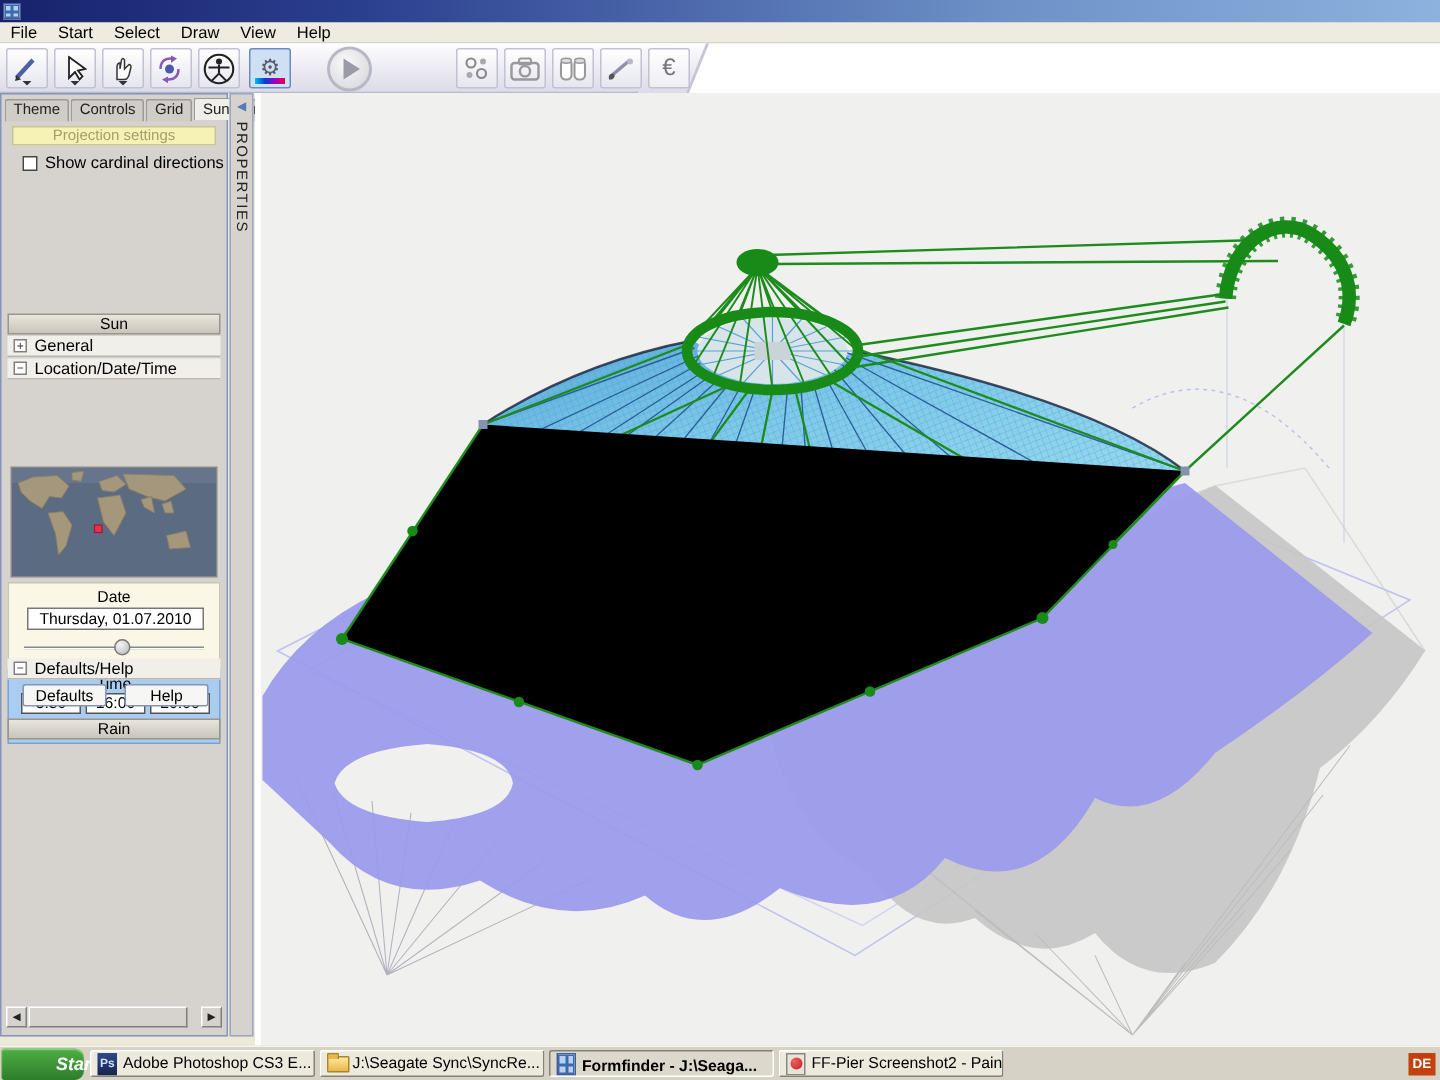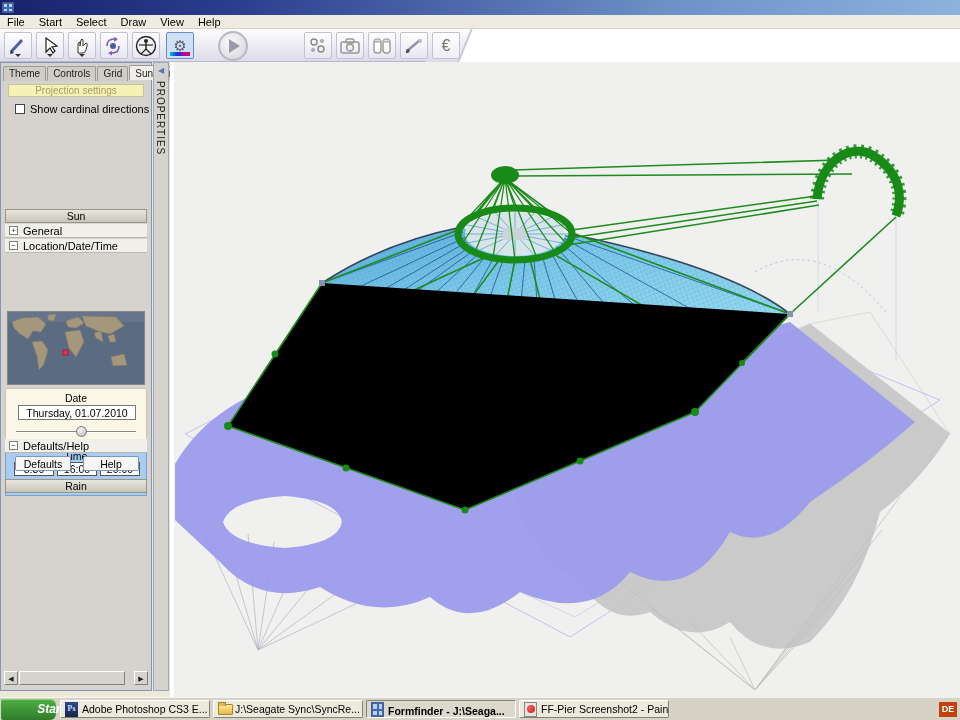--- a/index.html
+++ b/index.html
@@ -118,21 +118,21 @@
     box-shadow:inset 0 1px 1px #8fd786;padding-left:29px; }
   .winflag { width:11px; height:11px; display:grid; grid-template-columns:1fr 1fr; grid-template-rows:1fr 1fr;
     gap:1px; transform:skewY(-6deg); }
   .winflag i { display:block; }
   .taskbtn { height:18px; width:150px; margin-right:3px; background:#ece9dd;
     border:1px solid #fff; border-right-color:#848276; border-bottom-color:#848276; border-radius:2px;
     display:flex; align-items:center; gap:4px; padding:0 4px; font-size:10.5px; white-space:nowrap;
     overflow:hidden; }
   .taskbtn.active { background:#dcd8cc; border:1px solid #848276; border-right-color:#fff;
     border-bottom-color:#fff; font-weight:bold;align-items:flex-end; }
-  .taskbtn .ticn { flex:0 0 auto; width:13px; height:15px;font-family:Liberation Serif, serif; }
+  .taskbtn .ticn { flex:0 0 auto; width:13px; height:15px; }
   .ticn.ps { background:linear-gradient(#2c4a8c,#16244a); color:#cfe0ff; font-size:8px; font-weight:bold;
     text-align:center; line-height:13px; }
   .ticn.folder { position:relative; }
   .ticn.folder:before { content:""; position:absolute; left:0; top:2px; width:13px; height:9px;
     background:linear-gradient(#ffe89a,#e8b84a); border:1px solid #a8842a; border-radius:1px; }
   .ticn.folder:after { content:""; position:absolute; left:0; top:0px; width:6px; height:3px;
     background:#e8b84a; border:1px solid #a8842a; border-bottom:none; border-radius:1px 1px 0 0; }
   .ticn.ff { background:#fff; border:1px solid #4a5a90; display:grid;
     grid-template-columns:1fr 1fr; grid-template-rows:1fr 1fr; }
   .ticn.ff span { border:1px solid #3a6ab0; background:#b8d0ec; }

